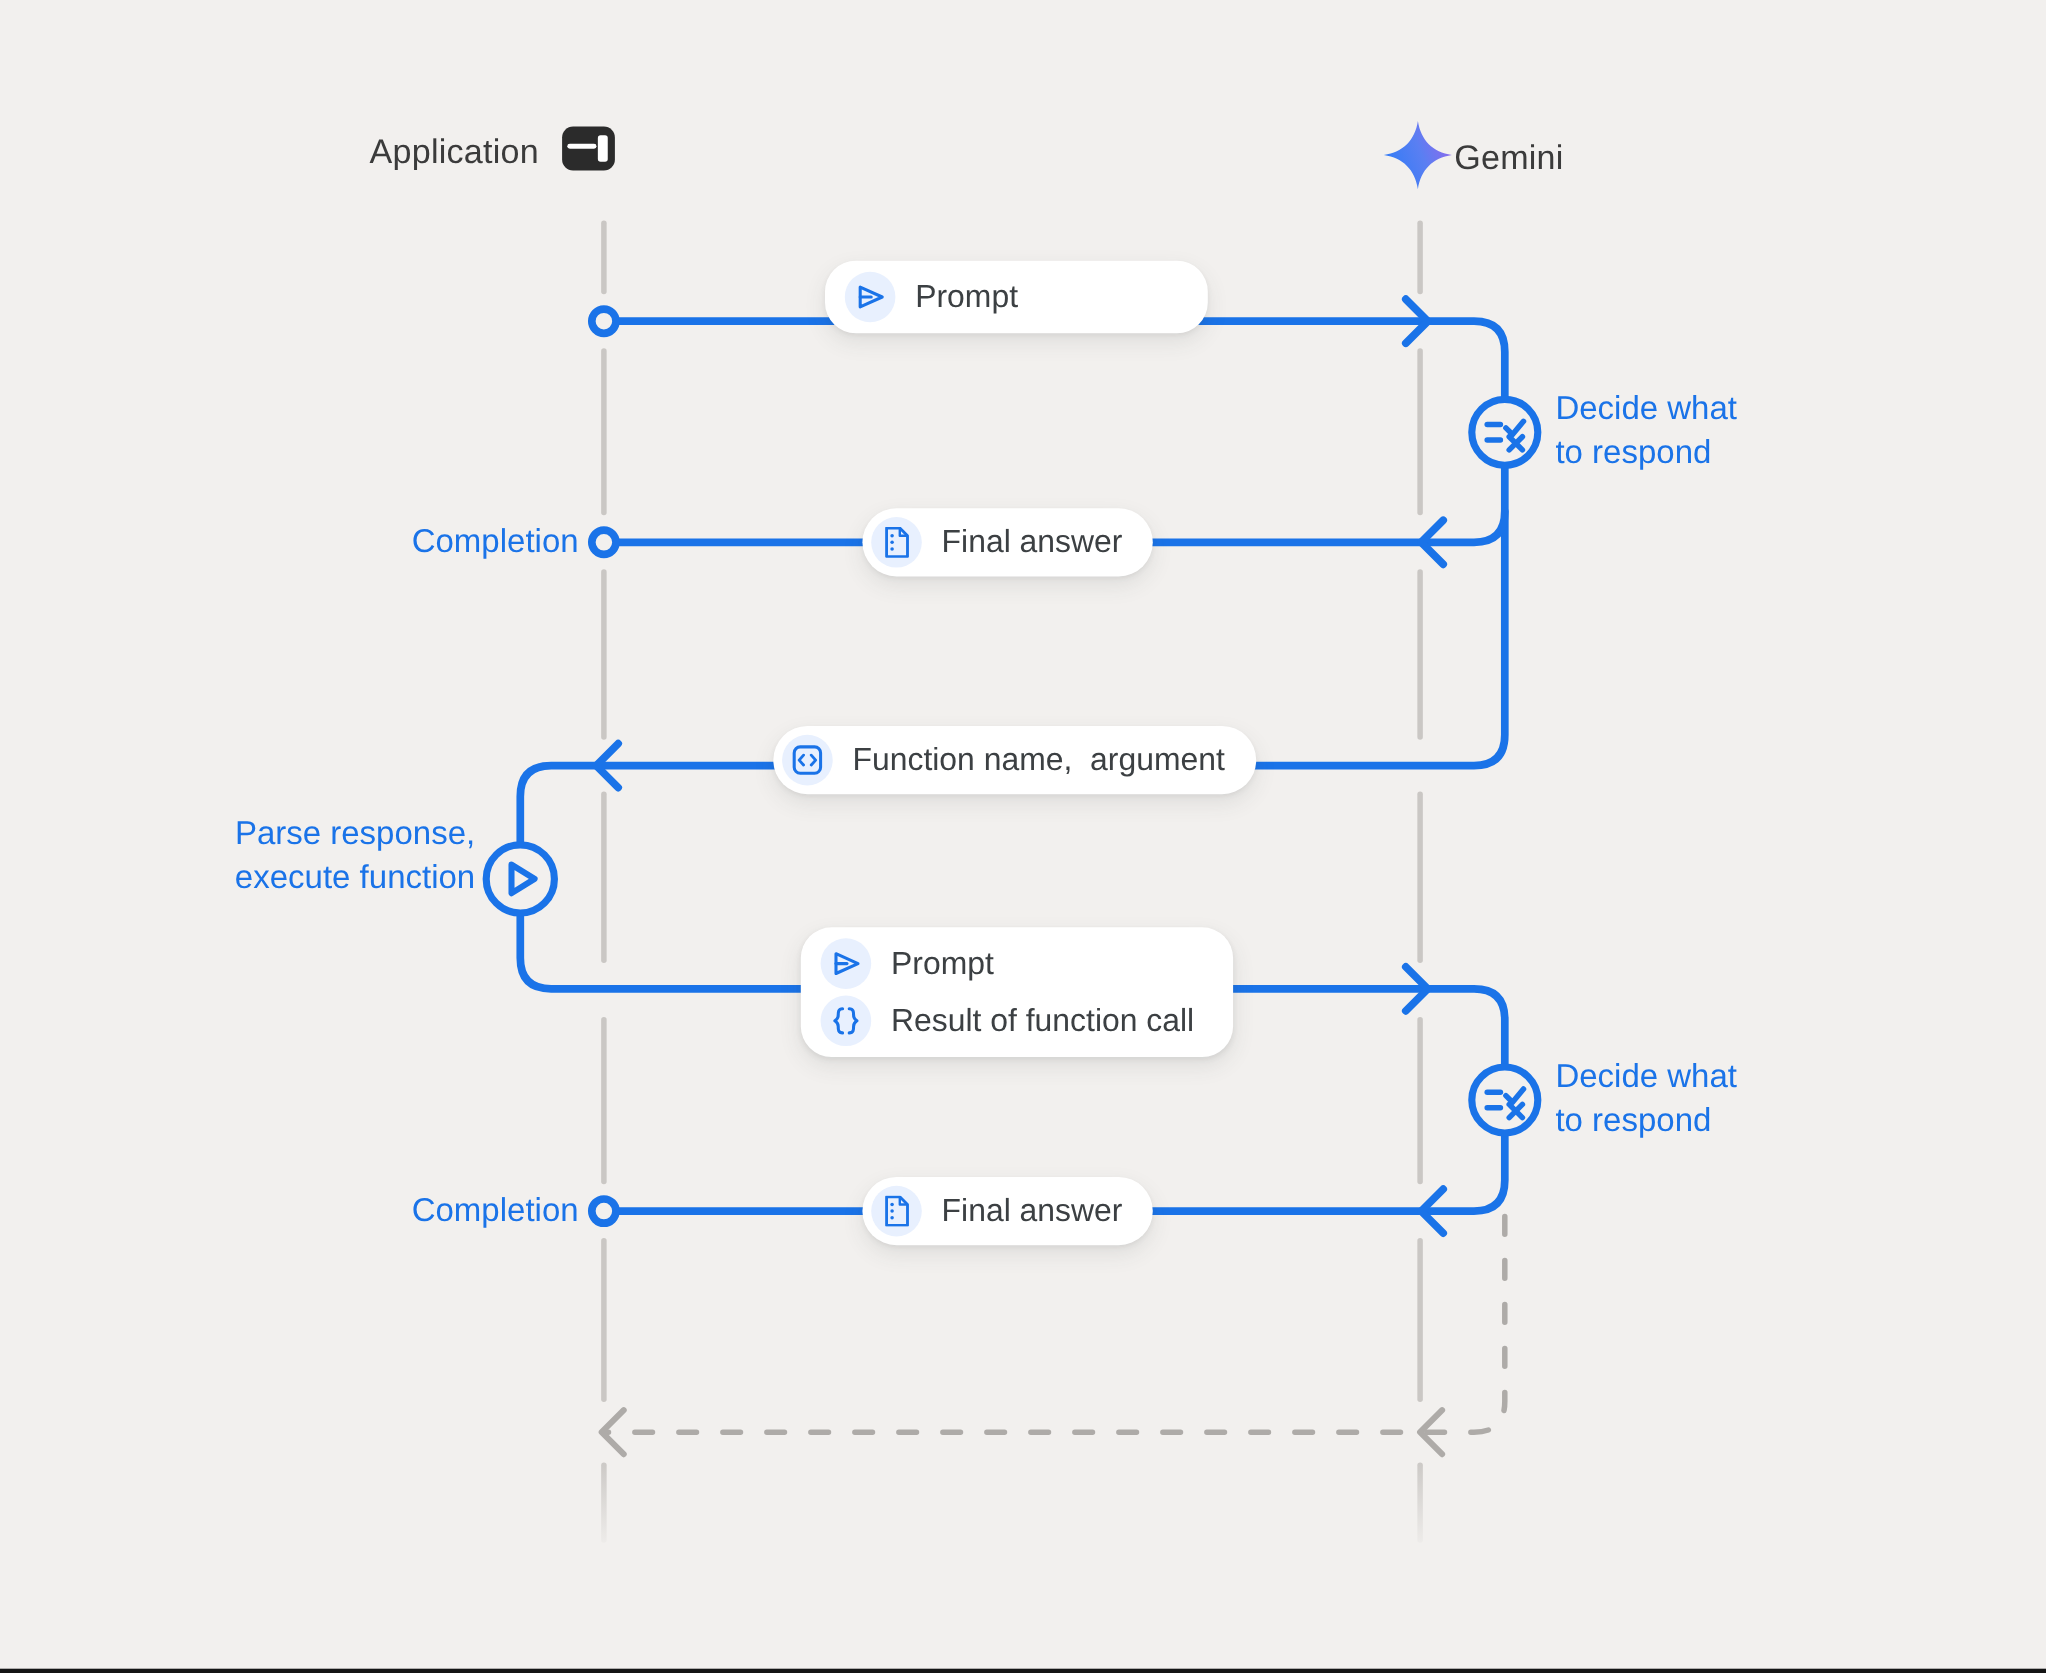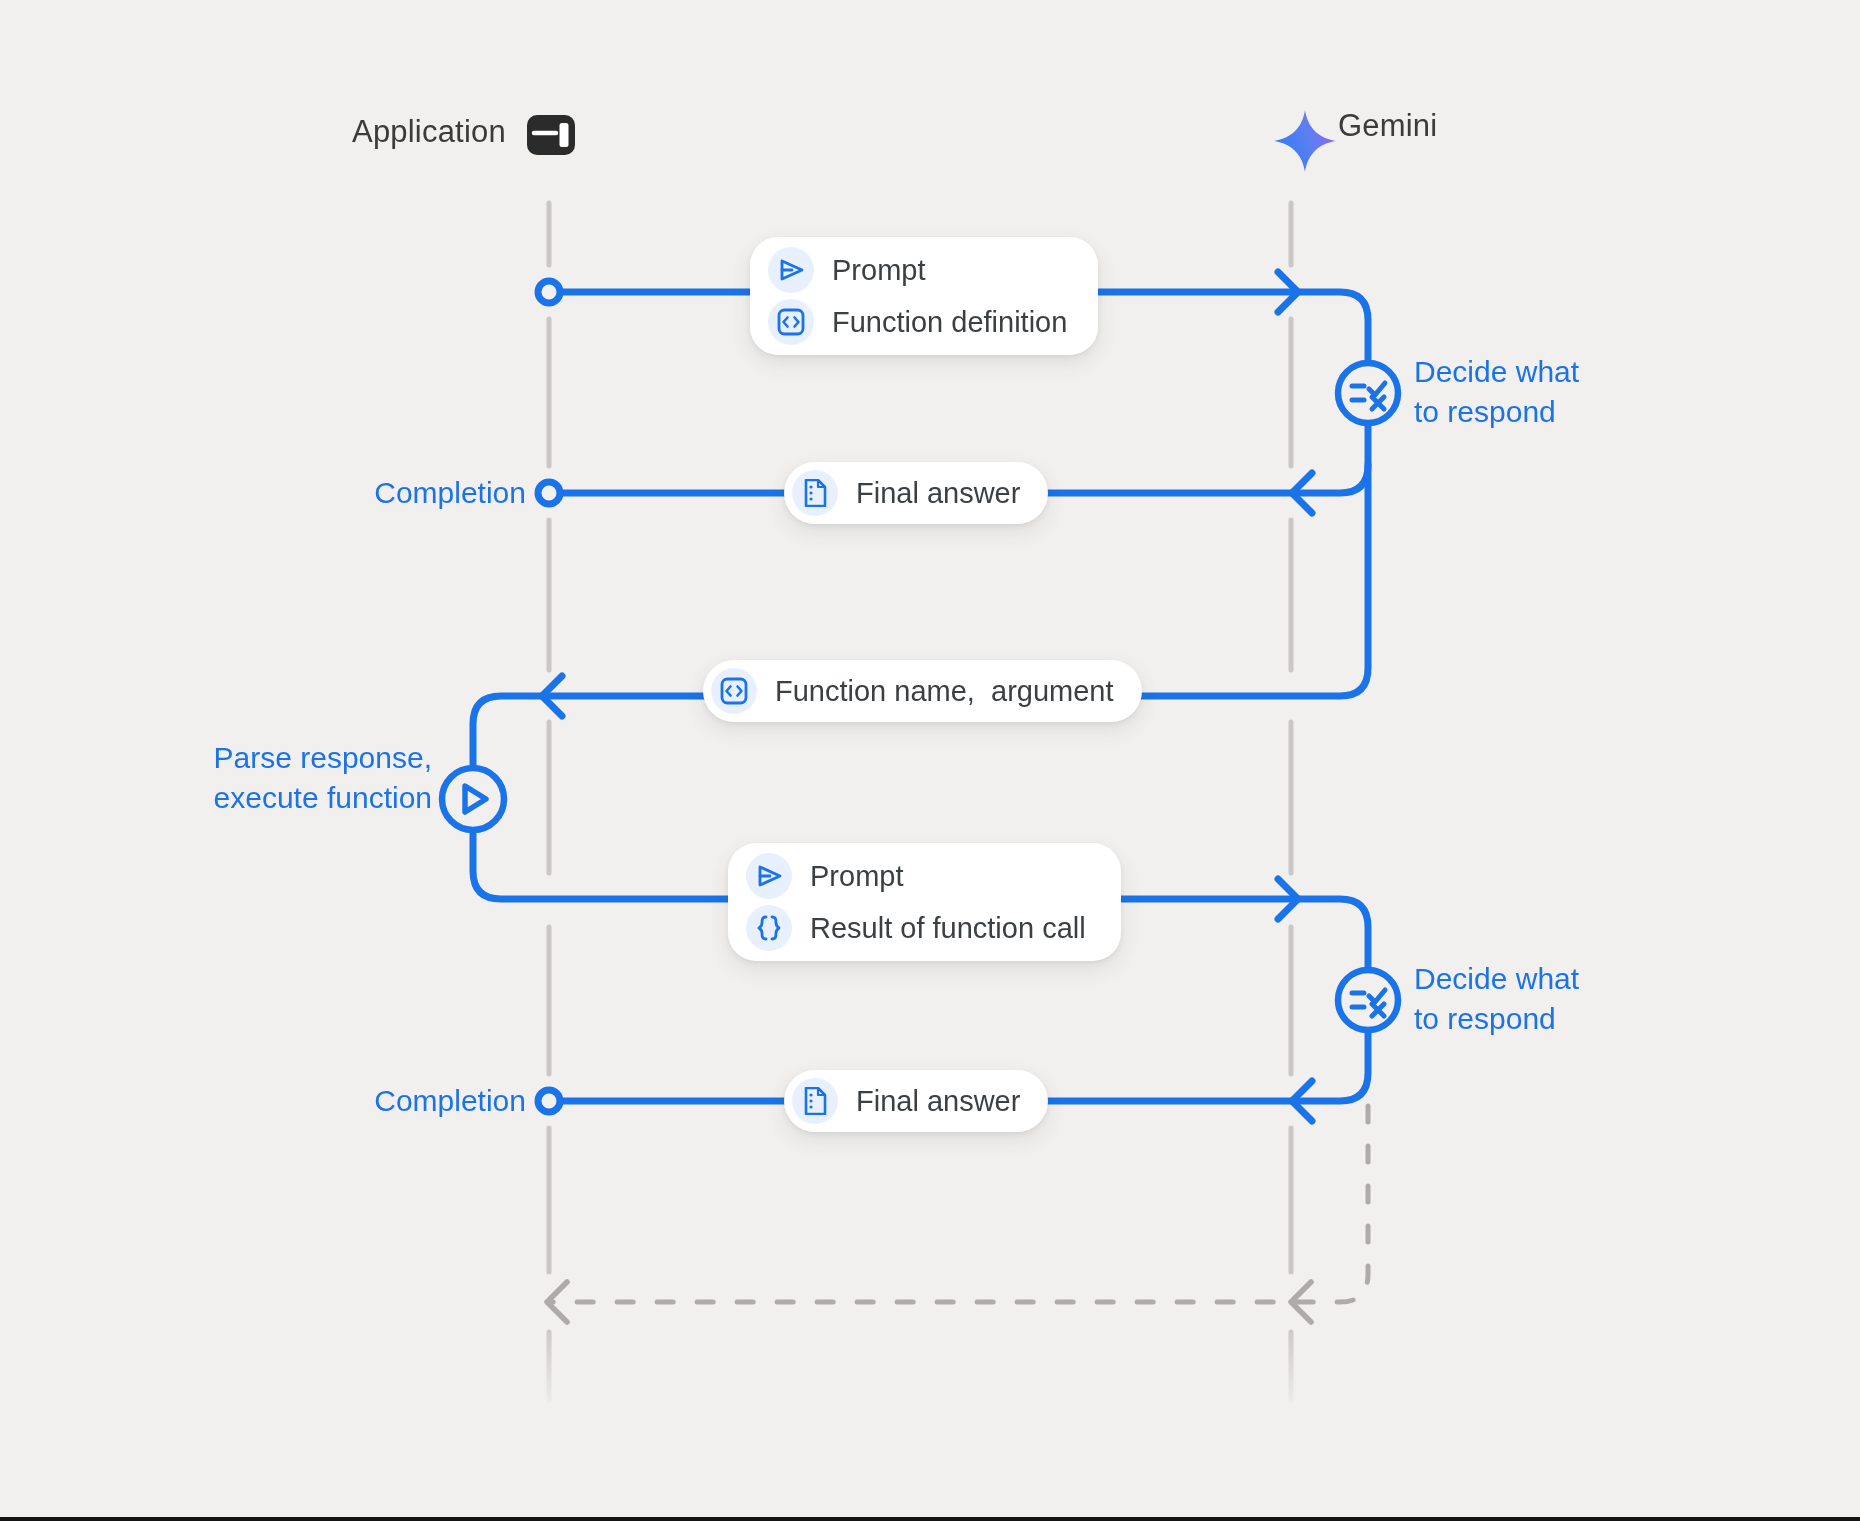--- a/index.html
+++ b/index.html
@@ -6,21 +6,21 @@
   .canvas{
     position:relative;
     width:1860px;height:1521px;
     background:#f2f0ee;
     overflow:hidden;
     font-family:"Liberation Sans", sans-serif;
   }
   .flow-svg{position:absolute;left:0;top:0;}
 
   
-  .actor-hdr{position:absolute;display:flex;gap:20px;margin-left:16px;}
+  .actor-hdr{position:absolute;display:flex;align-items:center;gap:20px;}
   .actor-label{font-size:31px;font-weight:500;color:#3b3b3b;letter-spacing:.2px;}
 
   
   .card{
     position:absolute;background:#ffffff;border-radius:28px;
     box-shadow:0 8px 20px rgba(60,64,67,.10),0 2px 5px rgba(60,64,67,.08);
     display:flex;flex-direction:column;justify-content:center;
     padding:10px 30px 10px 18px;gap:6px;
   }
   .pill{
@@ -156,30 +156,20 @@
 
   <div class="card" style="left:750px;top:237px;min-width:300px;">
     <div class="msg-row">
       <span class="icon-chip">
         <svg width="28" height="28" viewBox="-14 -14 28 28">
           <path d="M-9 -9 L11 0 L-9 9 Z" fill="none" stroke="#1a73e8" stroke-width="2.8" stroke-linejoin="round"></path>
           <line x1="-9" y1="0" x2="1" y2="0" stroke="#1a73e8" stroke-width="2.8" stroke-linecap="round"></line>
         </svg>
       </span>
       <span class="msg-label">Prompt</span>
-    </div>
-    <div class="msg-row">
-      <span class="icon-chip">
-        <svg width="28" height="28" viewBox="-14 -14 28 28">
-          <rect x="-12" y="-12" width="24" height="24" rx="5.5" fill="none" stroke="#1a73e8" stroke-width="2.8"></rect>
-          <path d="M-3.5 -4.5 L-7.5 0 L-3.5 4.5" fill="none" stroke="#1a73e8" stroke-width="2.6" stroke-linecap="round" stroke-linejoin="round"></path>
-          <path d="M3.5 -4.5 L7.5 0 L3.5 4.5" fill="none" stroke="#1a73e8" stroke-width="2.6" stroke-linecap="round" stroke-linejoin="round"></path>
-        </svg>
-      </span>
-      <span class="msg-label">Function definition</span>
     </div>
   </div>
 
   <div class="side-label" style="left:1414px;top:352px;">
     <div>Decide what</div>
     <div>to respond</div>
   </div>
 
   <div class="side-label right-al" style="right:1334px;top:473px;">Completion</div>
 

